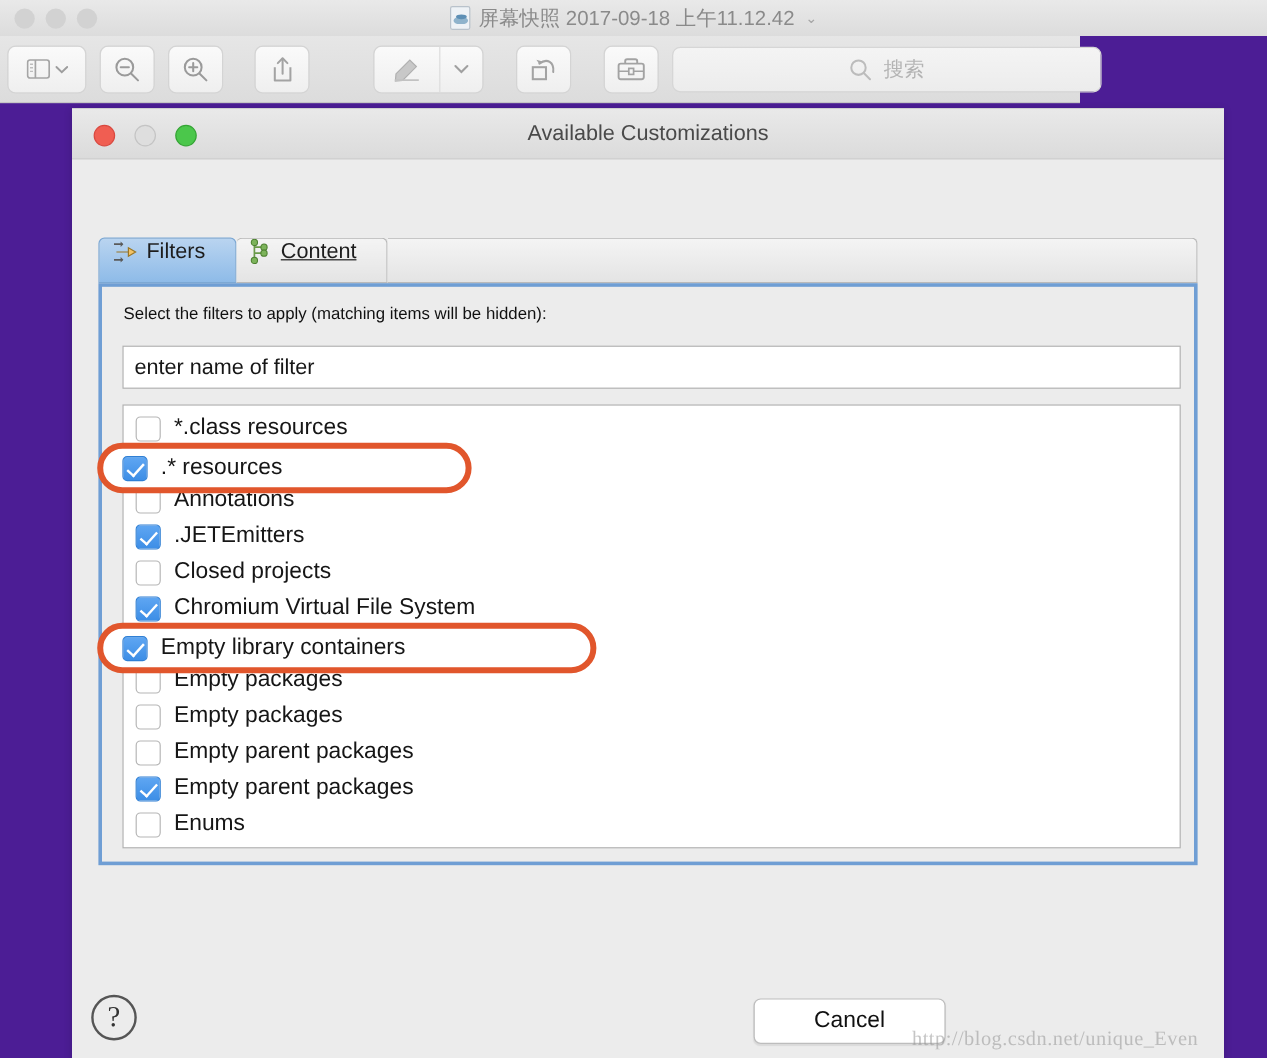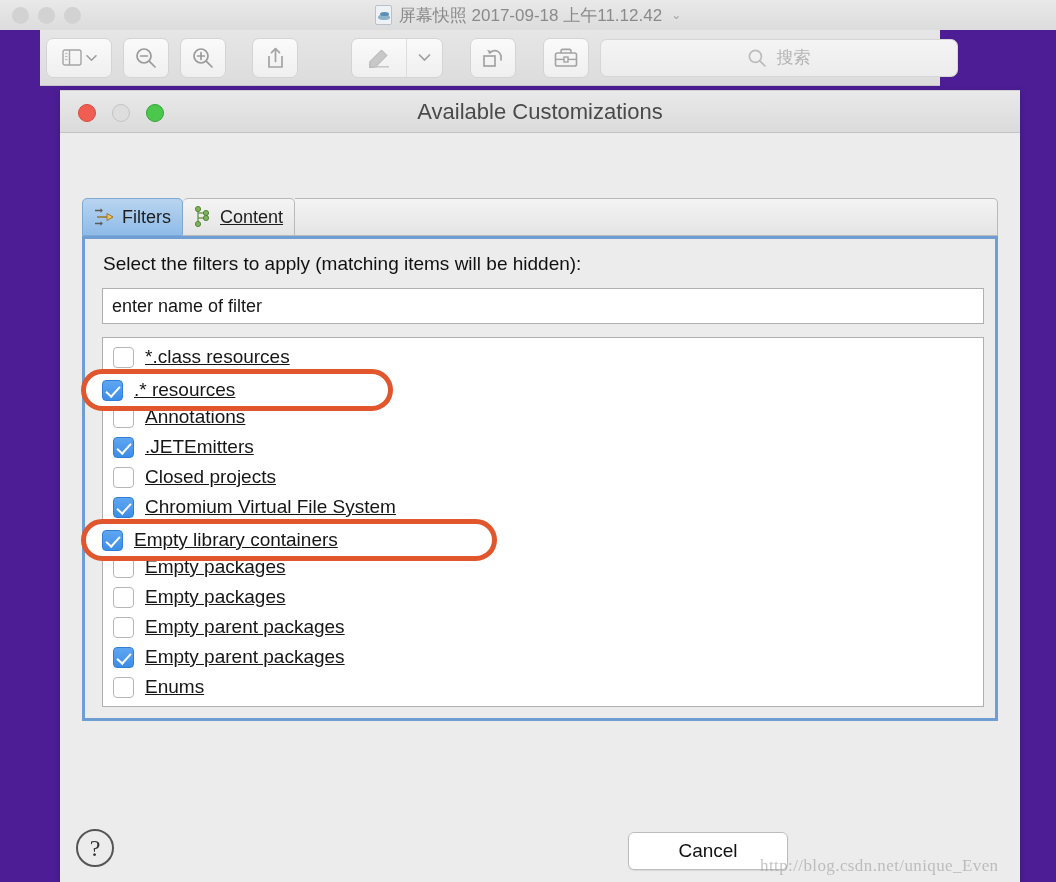--- a/index.html
+++ b/index.html
@@ -45,21 +45,21 @@
   }
   .title-chev {
     font-size: 12px; color: #a5a5a5; margin-left: 2px; line-height: 1;
   }
 
   
   .toolbar {
     position: absolute; left: 0; top: 30px; width: 900px; height: 56px;
     background: linear-gradient(to bottom, #e6e6e6 0%, #dcdcdc 100%);
     border-bottom: 1px solid #c6c6c6;
-    display: flex; align-items: center; padding-left: 6px; gap: 11px; margin-left: 40px;
+    display: flex; align-items: center; padding-left: 6px; gap: 11px;
   }
   .tb-btn {
     height: 40px; min-width: 46px; border-radius: 7px;
     background: linear-gradient(to bottom, #fafafa, #efefef);
     border: 1px solid #d4d4d4;
     display: flex; align-items: center; justify-content: center;
     color: #9a9a9a;
   }
   .tb-btn.wide { min-width: 66px; gap: 4px; }
   .tb-split { padding: 0; min-width: 92px; }
@@ -90,33 +90,33 @@
     height: 42px; width: 100%;
     background: linear-gradient(to bottom, #e9e9e9 0%, #dbdbdb 100%);
     border-bottom: 1px solid #c3c3c3;
     position: relative; display: flex; align-items: center; justify-content: center;
   }
   .dlg-lights { position: absolute; left: 18px; top: 13px; display: flex; gap: 16px; }
   .dlg-light { width: 18px; height: 18px; border-radius: 50%; }
   .dlg-light.red { background: #f05e52; border: 1px solid #d9483f; }
   .dlg-light.gray { background: #dedede; border: 1px solid #c4c4c4; }
   .dlg-light.green { background: #4bc74b; border: 1px solid #34a534; }
-  .dlg-title { font-size: 22px; color: #4a4a4a; }
+  .dlg-title { font-size: 18px; color: #4a4a4a; }
 
   .dlg-body { position: relative; width: 100%; height: 750px; background: #ececec; }
 
   
   .tabstrip {
     position: absolute; left: 22px; top: 65px; width: 916px; height: 38px;
     display: flex; align-items: flex-end;
     border-bottom: none;
   }
   .tab {
-    height: 38px; display: flex; align-items: center; gap: 7px;
-    padding: 0 11px 0 10px;
+    height: 38px; display: flex; align-items: flex-start; gap: 7px;
+    padding: 0 25px 0 10px;
     font-size: 18px; color: #1d1d1d;
     border: 1px solid #b9b9b9;
     border-top-left-radius: 5px; border-top-right-radius: 5px;
   }
   .tab.active {
     background: linear-gradient(to bottom, #b9d4f0 0%, #8ebbe8 100%);
     border-color: #7ca8d4;
   }
   .tab.inactive {
     background: linear-gradient(to bottom, #f4f4f4 0%, #e4e4e4 100%);
@@ -131,21 +131,21 @@
   }
 
   
   .panel {
     position: absolute; left: 22px; top: 103px; width: 916px; height: 485px;
     background: #ececec;
     border: 3px solid #6f9ed4;
   }
   .panel-label {
     position: absolute; left: 18px; top: 14px;
-    font-size: 19px; color: #111;
+    font-size: 14px; color: #111;
   }
   .filter-input {
     position: absolute; left: 17px; top: 49px; width: 882px; height: 36px;
     background: #ffffff; border: 1px solid #b0b0b0;
     display: flex; align-items: center; padding-left: 9px;
     font-size: 18px; color: #161616;
   }
 
   .listbox {
     position: absolute; left: 17px; top: 98px; width: 882px; height: 370px;
@@ -165,21 +165,21 @@
   .cb.checked {
     background: linear-gradient(to bottom, #5fa6f2 0%, #3d8ee6 100%);
     border-color: #2f7fd4;
   }
   .cb.checked::after {
     content: ""; position: absolute; left: 6px; top: 2px;
     width: 6px; height: 12px;
     border: solid #ffffff; border-width: 0 2.4px 2.4px 0;
     transform: rotate(42deg);
   }
-  .row-label { font-size: 19px; color: #161616; white-space: nowrap; text-decoration: underline; }
+  .row-label { font-size: 19px; color: #161616; white-space: nowrap; }
 
   
   .annot {
     position: absolute;
     border: 5px solid #e1562c;
     background: #ffffff;
     border-radius: 26px;
     z-index: 5;
     display: flex; align-items: center; gap: 11px;
     padding-left: 16px;

